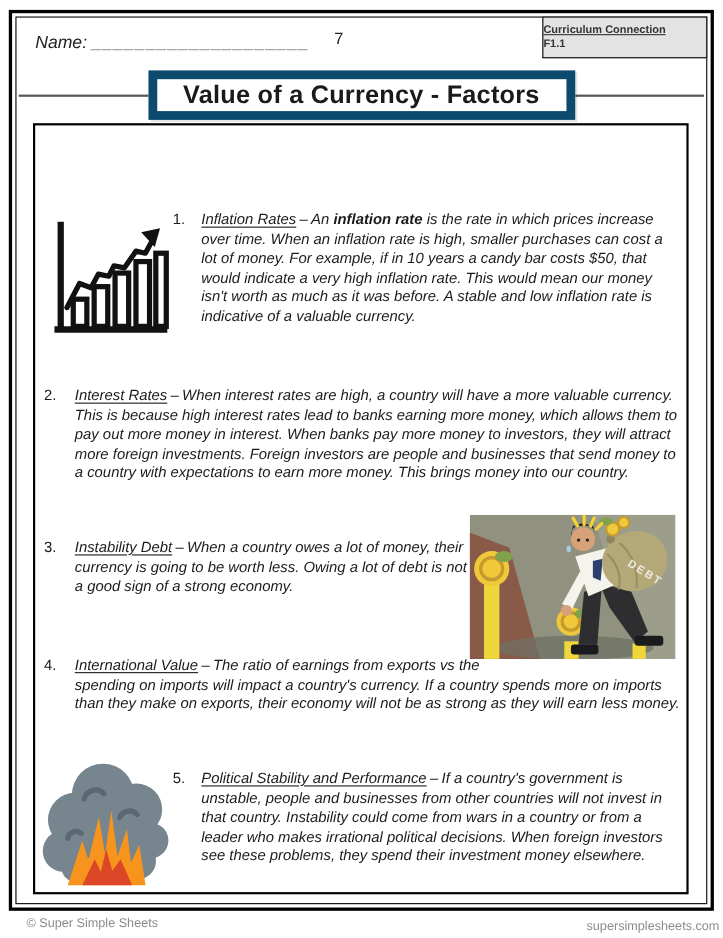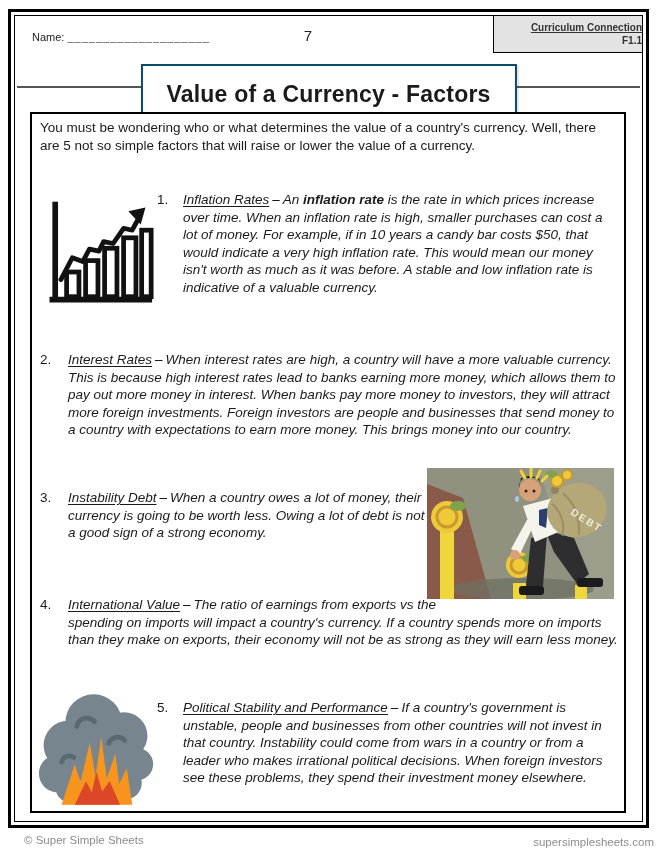--- a/index.html
+++ b/index.html
@@ -2,31 +2,31 @@
 <html><head>
 <meta charset="utf-8">
 <style>
   html,body{margin:0;padding:0;background:#fff;}
   .page{position:relative;width:657px;height:853px;background:#fff;overflow:hidden;
         font-family:"Liberation Sans",sans-serif;color:#1a1a1a;}
   
   .border-outer{position:absolute;left:8px;top:9px;right:8px;bottom:25px;border:3px solid #000;}
   .border-inner{position:absolute;left:14px;top:15px;right:14px;bottom:31px;border:1.5px solid #000;}
   
-  .name-row{position:absolute;left:32px;top:31px;font-size:11px;color:#222;}
+  .name-row{position:absolute;left:32px;top:31px;font-size:16px;color:#222;font-style:italic;}
   .name-line{color:#555;letter-spacing:1px;}
   .page-num{position:absolute;left:288px;top:27px;width:40px;text-align:center;font-size:15px;color:#222;}
   .curriculum-box{position:absolute;right:14px;top:15px;width:148px;height:36px;background:#e3e3e3;
-        border:1px solid #000;text-align:right;display:flex;flex-direction:column;justify-content:center;gap:2px;}
+        border:1px solid #000;text-align:left;display:flex;flex-direction:column;justify-content:center;gap:2px;}
   .curriculum-box .t{font-size:10px;font-weight:700;text-decoration:underline;color:#333;}
   .curriculum-box .c{font-size:10px;font-weight:700;color:#333;}
   
   .divider{position:absolute;left:17px;right:17px;top:86px;height:2px;background:#565656;}
   .title-box{position:absolute;left:50%;top:64px;transform:translateX(-50%);background:#fff;
-        border:2px solid #0c4a6e;padding:15px 24px;box-shadow:2px 2px 0 rgba(0,0,0,0.10);white-space:nowrap;}
+        border:8px solid #0c4a6e;padding:1px 24px;box-shadow:2px 2px 0 rgba(0,0,0,0.10);white-space:nowrap;}
   .title-box .title{font-size:23px;font-weight:700;letter-spacing:.2px;}
   
   .content-box{position:absolute;left:30px;top:112px;width:592px;height:697px;border:2px solid #000;background:#fff;}
   .txt{font-size:13.5px;line-height:17.5px;}
   .intro{position:absolute;left:8px;top:5px;width:558px;}
   .factor{position:absolute;display:flex;}
   .num{flex:0 0 26px;}
   .ftext{flex:1;font-style:italic;}
   .fhead{text-decoration:underline;text-underline-offset:2px;}
   .sep{padding:0 3px;}
@@ -64,21 +64,20 @@
     <div class="c">F1.1</div>
   </div>
 
   <div class="divider"></div>
   <div class="title-box">
     <span class="title">Value of a Currency - Factors</span>
   </div>
 
   <div class="content-box">
 
-    <div class="intro txt">You must be wondering who or what determines the value of a country's currency. Well, there are 5 not so simple factors that will raise or lower the value of a currency.</div>
 
     <svg class="icon-chart" viewBox="0 0 120 120">
       <path d="M16,6 L16,109" stroke="#111" stroke-width="6" fill="none"></path>
       <path d="M10,109 L118,109" stroke="#111" stroke-width="6" fill="none"></path>
       <rect x="28" y="80" width="13" height="26" fill="none" stroke="#111" stroke-width="5"></rect>
       <rect x="48" y="68" width="13" height="38" fill="none" stroke="#111" stroke-width="5"></rect>
       <rect x="68" y="55" width="13" height="51" fill="none" stroke="#111" stroke-width="5"></rect>
       <rect x="88" y="44" width="13" height="62" fill="none" stroke="#111" stroke-width="5"></rect>
       <rect x="107" y="36" width="10" height="70" fill="none" stroke="#111" stroke-width="5"></rect>
       <polyline points="22,88 34,65 45,69 52,56 62,58 67,48 77,50 88,34 97,36 103,25" fill="none" stroke="#111" stroke-width="5" stroke-linejoin="round" stroke-linecap="round"></polyline>

